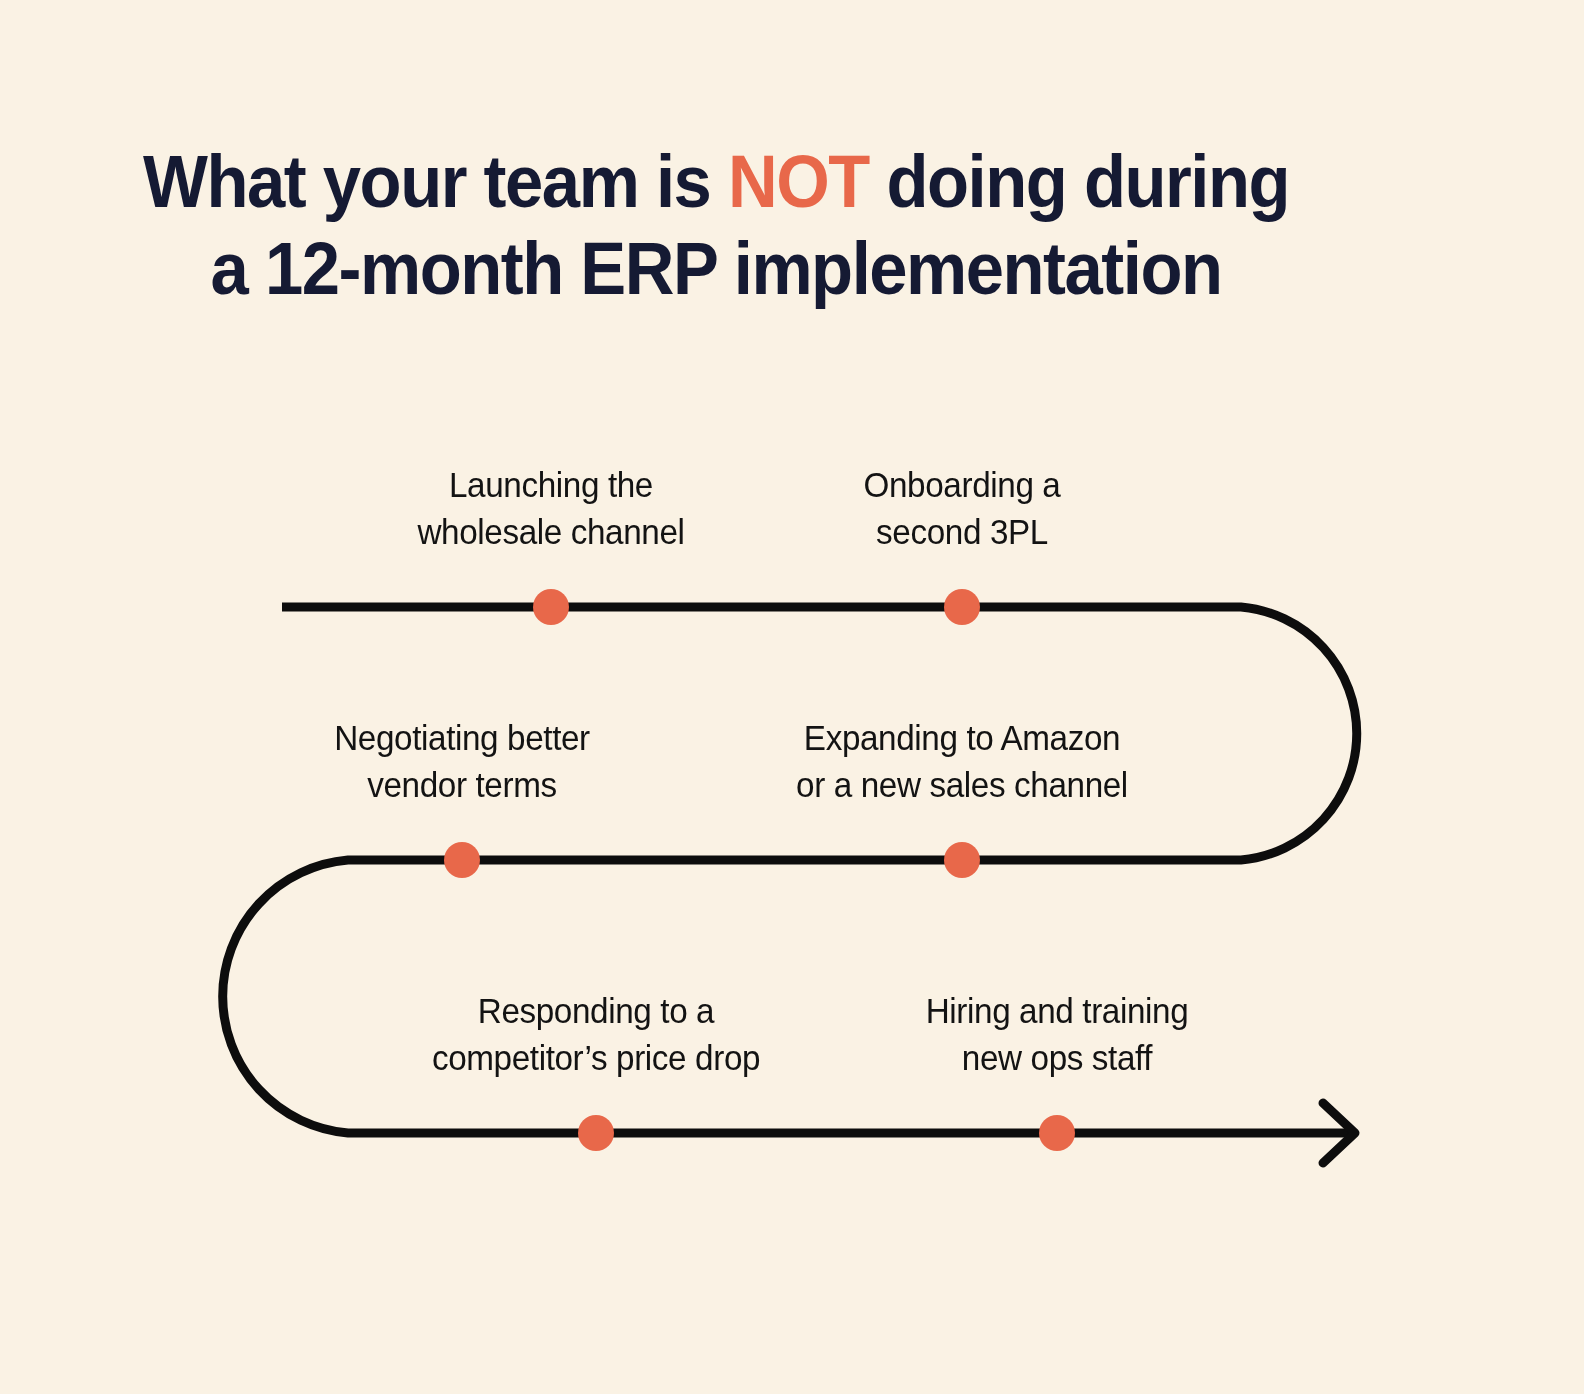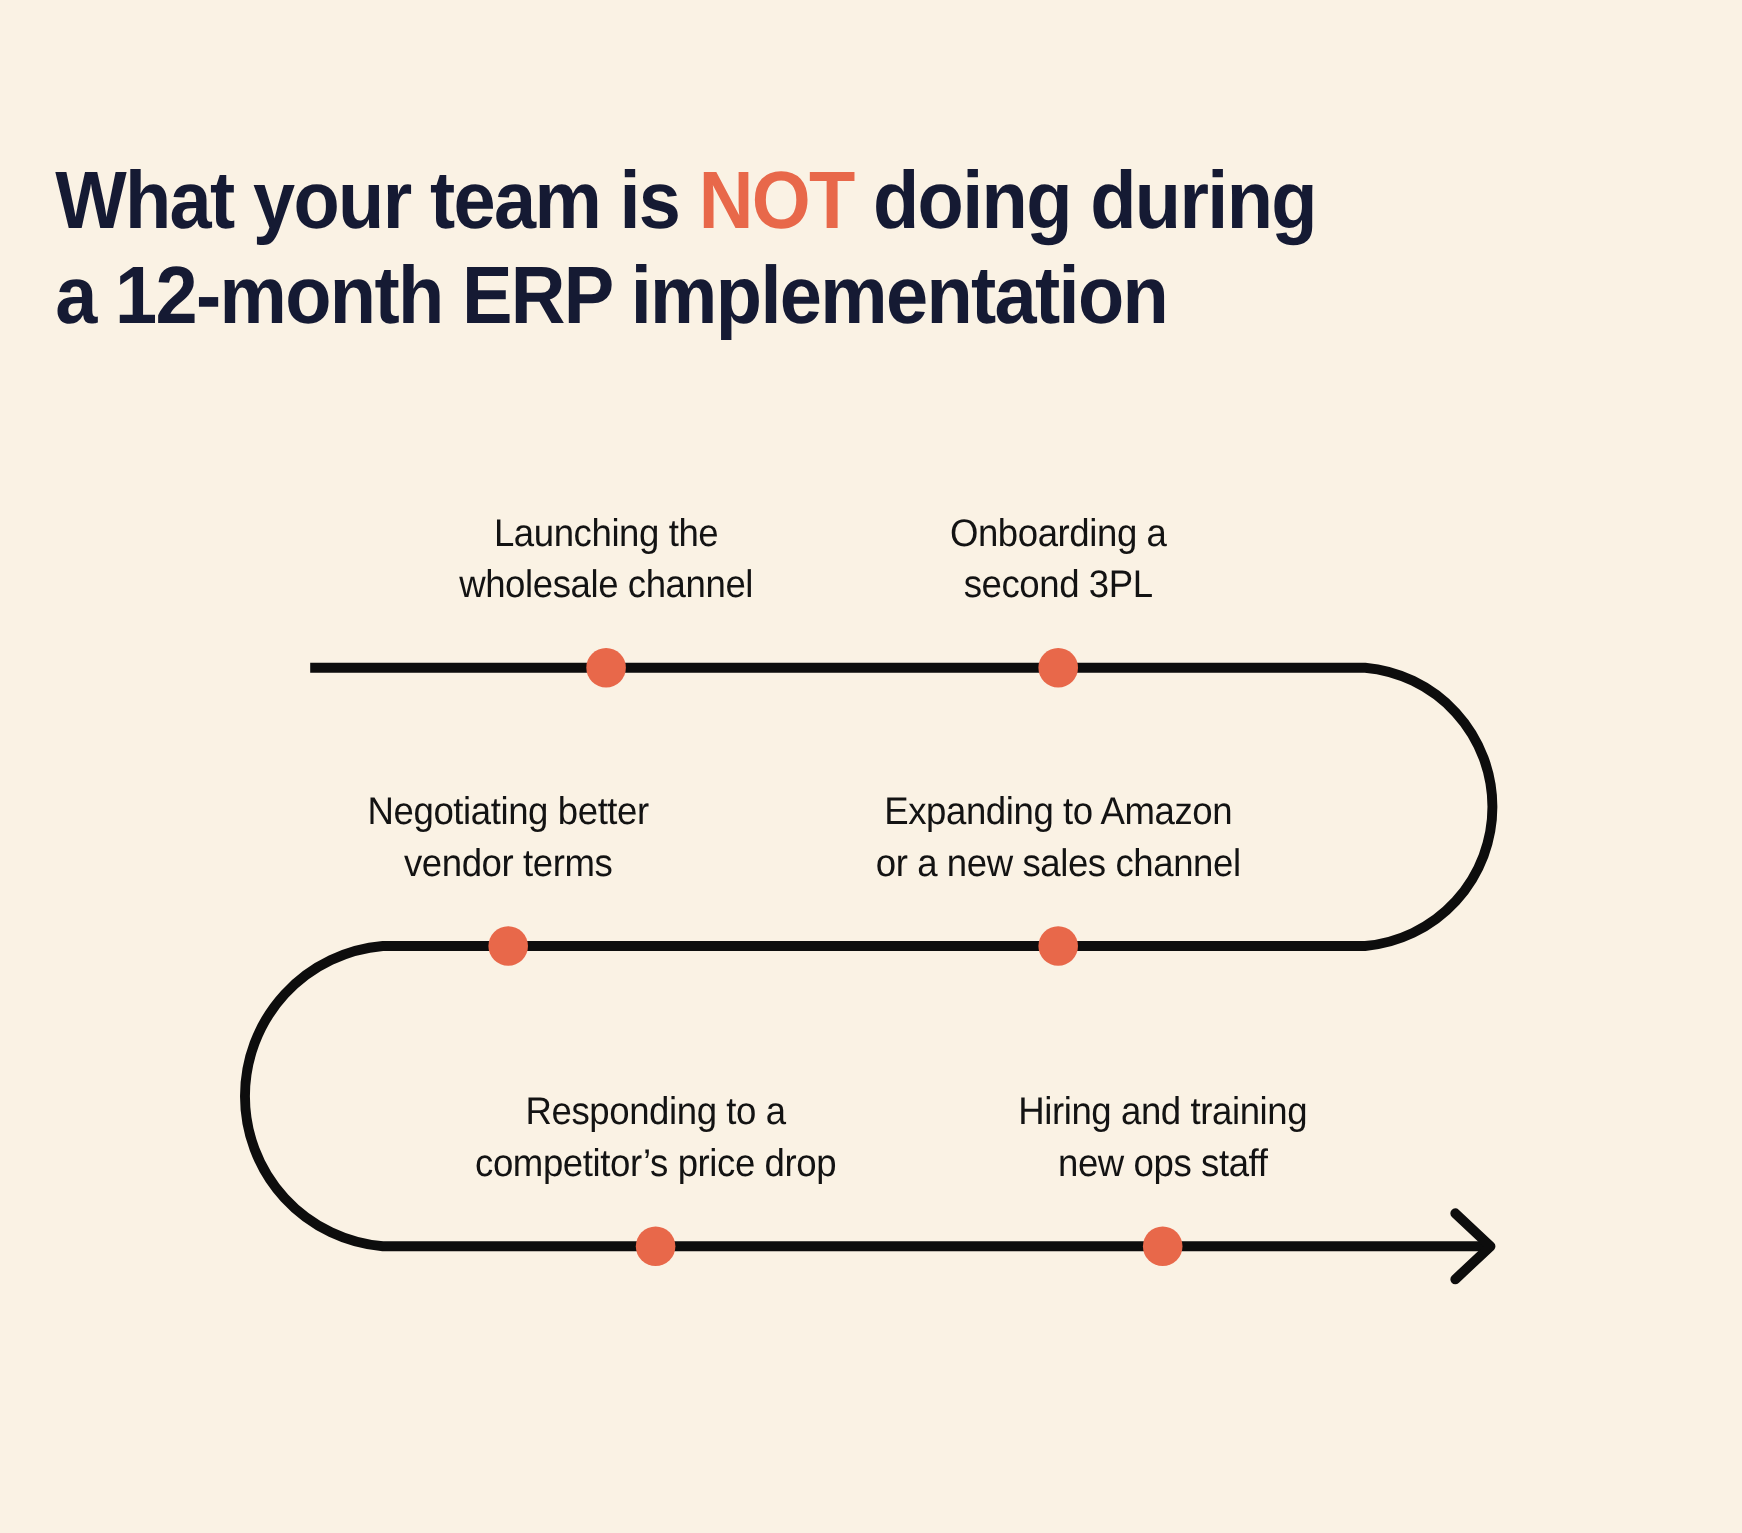--- a/index.html
+++ b/index.html
@@ -21,20 +21,21 @@
     height: 1394px;
     background: #faf2e4;
   }
 
   
   .title-block {
     position: absolute;
     left: 0;
     top: 138px;
     width: 1432px;
+    text-align: center;
     line-height: 1.18;
   }
   .title-line {
     font-family: "Liberation Sans", sans-serif;
     font-size: 74px;
     font-weight: 700;
     color: #151a33;
     letter-spacing: -1.6px;
     white-space: nowrap;
     transform: scaleX(0.93);

